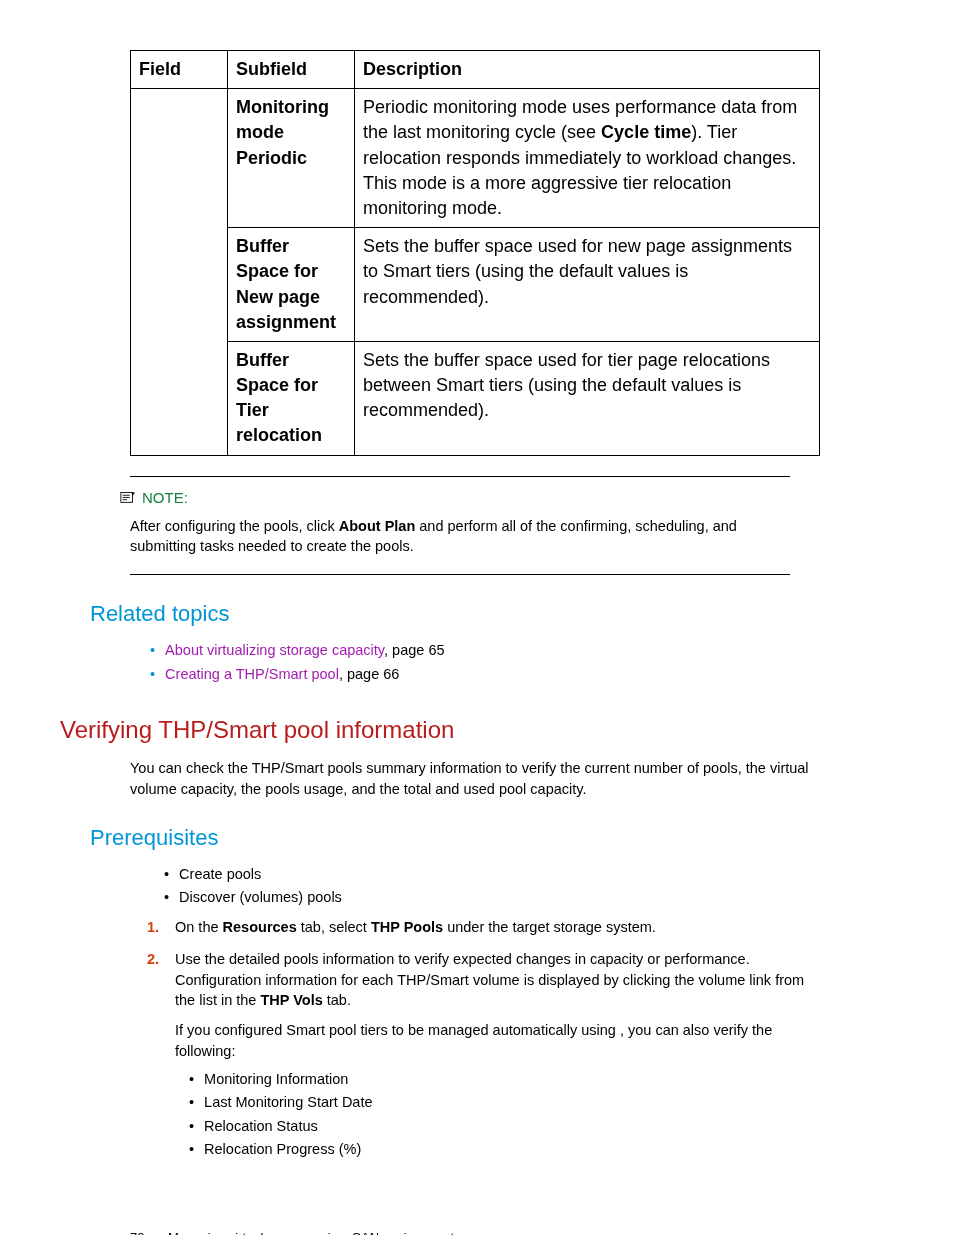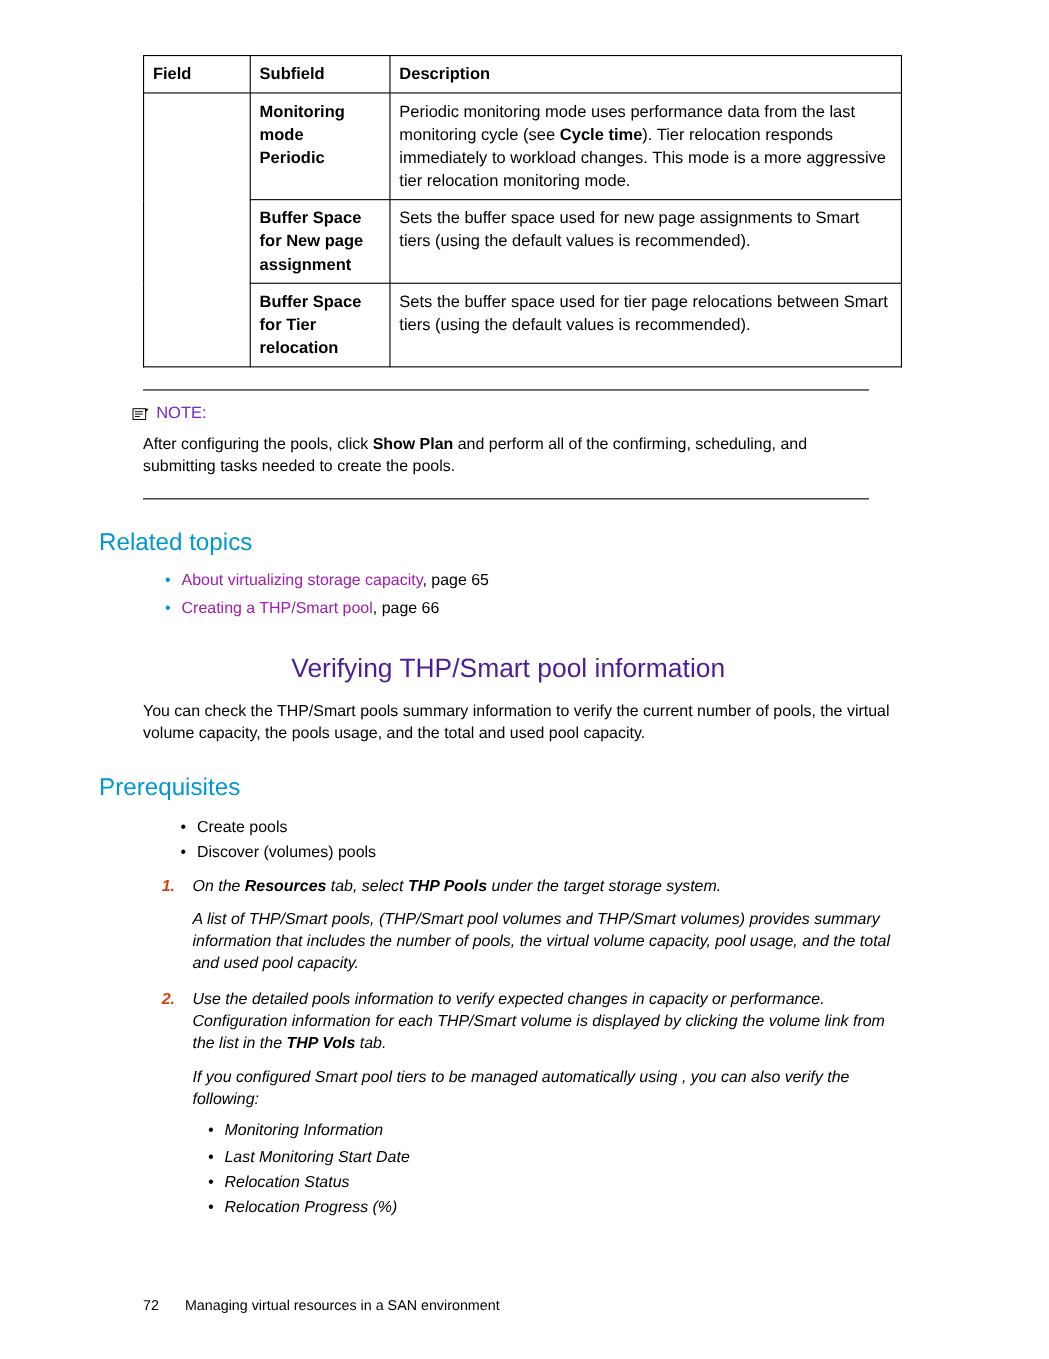--- a/index.html
+++ b/index.html
@@ -16,40 +16,40 @@
     border-collapse: collapse;
     width: 690px;
     margin-left: 40px;
     margin-bottom: 20px;
   }
   th, td {
     border: 1px solid #000;
     padding: 6px 8px;
     text-align: left;
     vertical-align: top;
-    font-size: 15px;
+    font-size: 18px;
   }
   th { font-weight: bold; }
   .col-field { width: 80px; }
   .col-subfield { width: 110px; font-weight: bold; }
   .hr-line { border: none; border-top: 1px solid #000; margin: 18px 0 10px 40px; width: 660px; }
   .note-row { display: flex; align-items: center; margin-left: 30px; gap: 6px; }
-  .note-label { color: #6d28d9; font-size: 15px; }
+  .note-label { color: #15803d; font-size: 15px; }
   .note-body { margin: 8px 0 0 40px; width: 660px; }
   .h-related, .h-prereq { color: #0096D6; font-size: 22px; font-weight: normal; margin: 24px 0 10px 0; }
-  .h-main { color: #4c1d95; font-size: 24px; font-weight: normal; margin: 28px 0 12px -30px; text-align: center; }
+  .h-main { color: #b91c1c; font-size: 24px; font-weight: normal; margin: 28px 0 12px -30px; }
   ul.link-list { margin: 4px 0 0 60px; padding: 0; }
   ul.link-list li { margin: 4px 0; list-style: none; }
   ul.link-list li::before { content: "•"; color: #0096D6; margin-right: 10px; }
   .link { color: #a21caf; }
   .para { margin: 8px 0 12px 40px; width: 680px; }
   ul.plain { margin: 4px 0 10px 74px; padding: 0; }
   ul.plain li { margin: 3px 0; list-style: none; }
   ul.plain li::before { content: "•"; margin-right: 10px; }
-  ol.steps { margin: 4px 0 10px 57px; padding: 0; list-style: none; counter-reset: step; font-style: italic; }
+  ol.steps { margin: 4px 0 10px 57px; padding: 0; list-style: none; counter-reset: step; }
   ol.steps > li { margin: 6px 0 12px 0; counter-increment: step; position: relative; padding-left: 28px; }
   ol.steps > li::before { content: counter(step) "."; color: #D7410B; font-weight: bold; position: absolute; left: 0; }
   .step-para { margin: 10px 0 0 0; width: 640px; }
   ul.inner { margin: 8px 0 0 14px; padding: 0; }
   ul.inner li { margin: 3px 0; list-style: none; }
   ul.inner li::before { content: "•"; margin-right: 10px; }
   .footer { margin-top: 70px; margin-left: 40px; font-size: 13px; }
   .pagenum { margin-right: 20px; }
   .note-icon-svg { width: 16px; height: 14px; }
 </style>
@@ -89,21 +89,21 @@
   <svg class="note-icon-svg" viewBox="0 0 18 14">
     <rect x="1" y="2" width="13" height="11" fill="none" stroke="#000" stroke-width="1"></rect>
     <line x1="3" y1="5" x2="11" y2="5" stroke="#000" stroke-width="1"></line>
     <line x1="3" y1="7.5" x2="11" y2="7.5" stroke="#000" stroke-width="1"></line>
     <line x1="3" y1="10" x2="8" y2="10" stroke="#000" stroke-width="1"></line>
     <path d="M13 2 L17 2 L14 6 Z" fill="#000"></path>
   </svg>
   <span class="note-label">NOTE:</span>
 </div>
 <div class="note-body">
-  <span>After configuring the pools, click </span><b>Show Plan</b><span> and perform all of the confirming, scheduling, and submitting tasks needed to create the pools.</span>
+  <span>After configuring the pools, click </span><b>About Plan</b><span> and perform all of the confirming, scheduling, and submitting tasks needed to create the pools.</span>
 </div>
 <hr class="hr-line">
 
 <div class="h-related">Related topics</div>
 <ul class="link-list">
   <li><span class="link">About virtualizing storage capacity</span><span>, page 65</span></li>
   <li><span class="link">Creating a THP/Smart pool</span><span>, page 66</span></li>
 </ul>
 
 <div class="h-main">Verifying THP/Smart pool information</div>
@@ -111,21 +111,20 @@
 
 <div class="h-prereq">Prerequisites</div>
 <ul class="plain">
   <li>Create pools</li>
   <li>Discover (volumes) pools</li>
 </ul>
 
 <ol class="steps">
   <li>
     <span>On the </span><b>Resources</b><span> tab, select </span><b>THP Pools</b><span> under the target storage system.</span>
-    <div class="step-para">A list of THP/Smart pools, (THP/Smart pool volumes and THP/Smart volumes) provides summary information that includes the number of pools, the virtual volume capacity, pool usage, and the total and used pool capacity.</div>
   </li>
   <li>
     <div class="step-para">
       <span>Use the detailed pools information to verify expected changes in capacity or performance. Configuration information for each THP/Smart volume is displayed by clicking the volume link from the list in the </span><b>THP Vols</b><span> tab.</span>
     </div>
     <div class="step-para">If you configured Smart pool tiers to be managed automatically using , you can also verify the following:</div>
     <ul class="inner">
       <li>Monitoring Information</li>
       <li>Last Monitoring Start Date</li>
       <li>Relocation Status</li>

